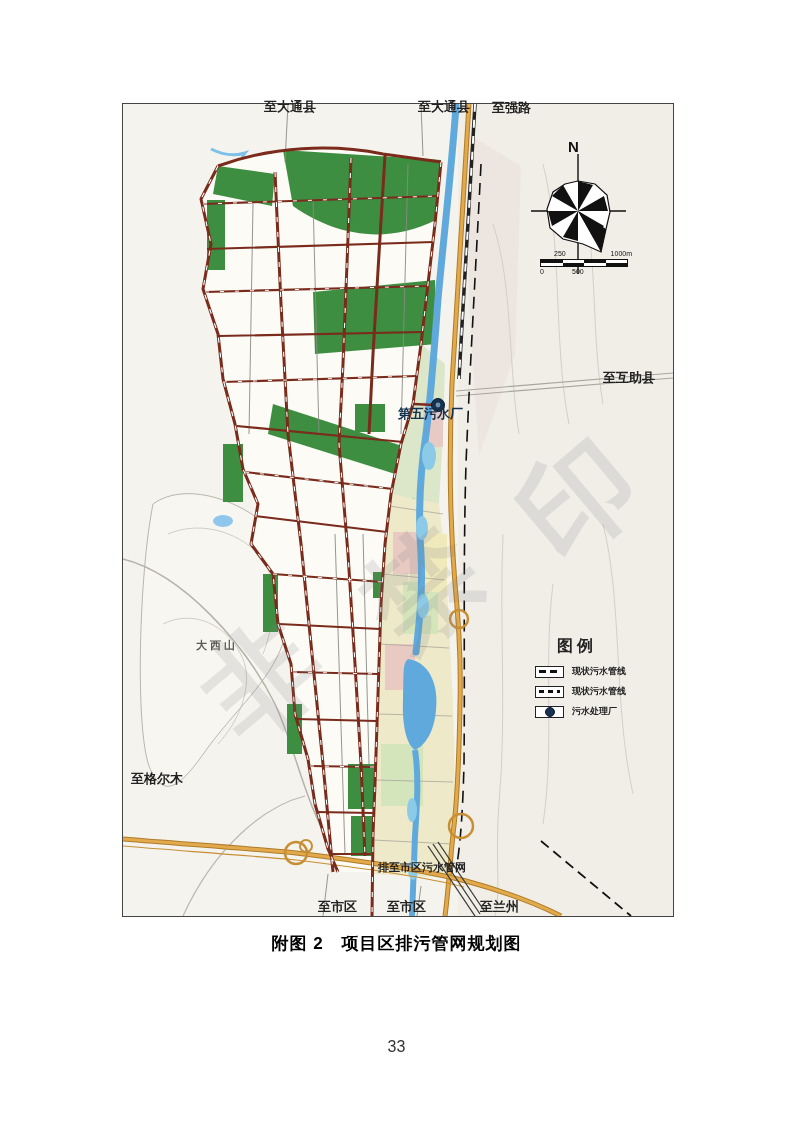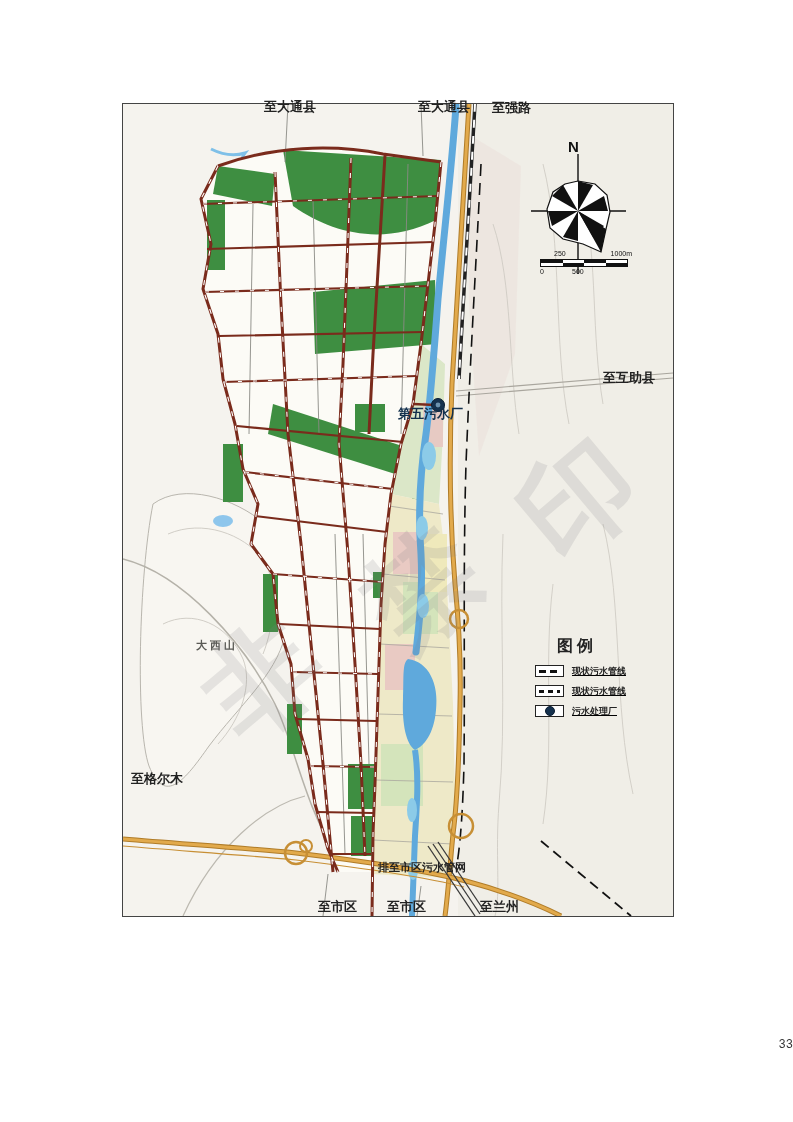--- a/index.html
+++ b/index.html
@@ -25,33 +25,33 @@
   .scalebar .bar{display:flex;flex-direction:column;border:1px solid #111;width:86px;}
   .scalebar .row{display:flex;height:3px;}
   .scalebar .cell{flex:1;}
   .black{background:#111;} .white{background:#fff;}
   .scalebar .nums-bot{position:relative;height:9px;}
   .scalebar .nums-bot .n0{position:absolute;left:0;top:1px;}
   .scalebar .nums-bot .n500{position:absolute;left:32px;top:1px;}
   
   .legend{position:absolute;left:535px;top:636px;width:136px;z-index:4;}
   .legend-title{font-size:16px;font-weight:bold;color:#222;letter-spacing:4px;margin-left:22px;margin-bottom:8px;}
-  .legend-row{display:flex;margin-bottom:7px;text-decoration:underline;}
+  .legend-row{display:flex;align-items:center;margin-bottom:7px;}
   .legend-sym{width:27px;height:10px;border:1px solid #222;background:#fff;margin-right:8px;
               display:flex;align-items:center;justify-content:center;flex:0 0 auto;}
   .dash-existing{width:21px;height:3px;
      background:repeating-linear-gradient(90deg,#111 0 7px,transparent 7px 11px);}
   .dash-planned{width:21px;height:3px;
      background:repeating-linear-gradient(90deg,#111 0 5px,transparent 5px 9px);}
   .plant-dot{width:8px;height:8px;border-radius:50%;background:#16324f;border:1px solid #0a1c30;}
   .legend-label{font-size:9px;font-weight:bold;color:#222;white-space:nowrap;}
   
   .caption{position:absolute;left:0;top:932px;width:100%;text-align:center;
            font-size:17px;font-weight:bold;color:#000;letter-spacing:1px;}
-  .pageno{position:absolute;left:0;top:1038px;width:100%;text-align:right;font-size:12px;color:#333;font-family:Liberation Mono, monospace;}
+  .pageno{position:absolute;left:0;top:1038px;width:100%;text-align:center;font-size:16px;color:#333;}
 </style>
 </head>
 <body>
 
 <div class="page">
 
   <div class="map-frame">
 
     <svg viewBox="0 0 550 812" preserveAspectRatio="none">
 
@@ -280,14 +280,15 @@
       <span class="legend-label">现状污水管线</span>
     </div>
     <div class="legend-row">
       <span class="legend-sym">
           <span class="plant-dot"></span>
         </span>
       <span class="legend-label">污水处理厂</span>
     </div>
   </div>
 
+  <div class="caption">附图 2　项目区排污管网规划图</div>
   <div class="pageno">33</div>
 </div>
 
 </body></html>

